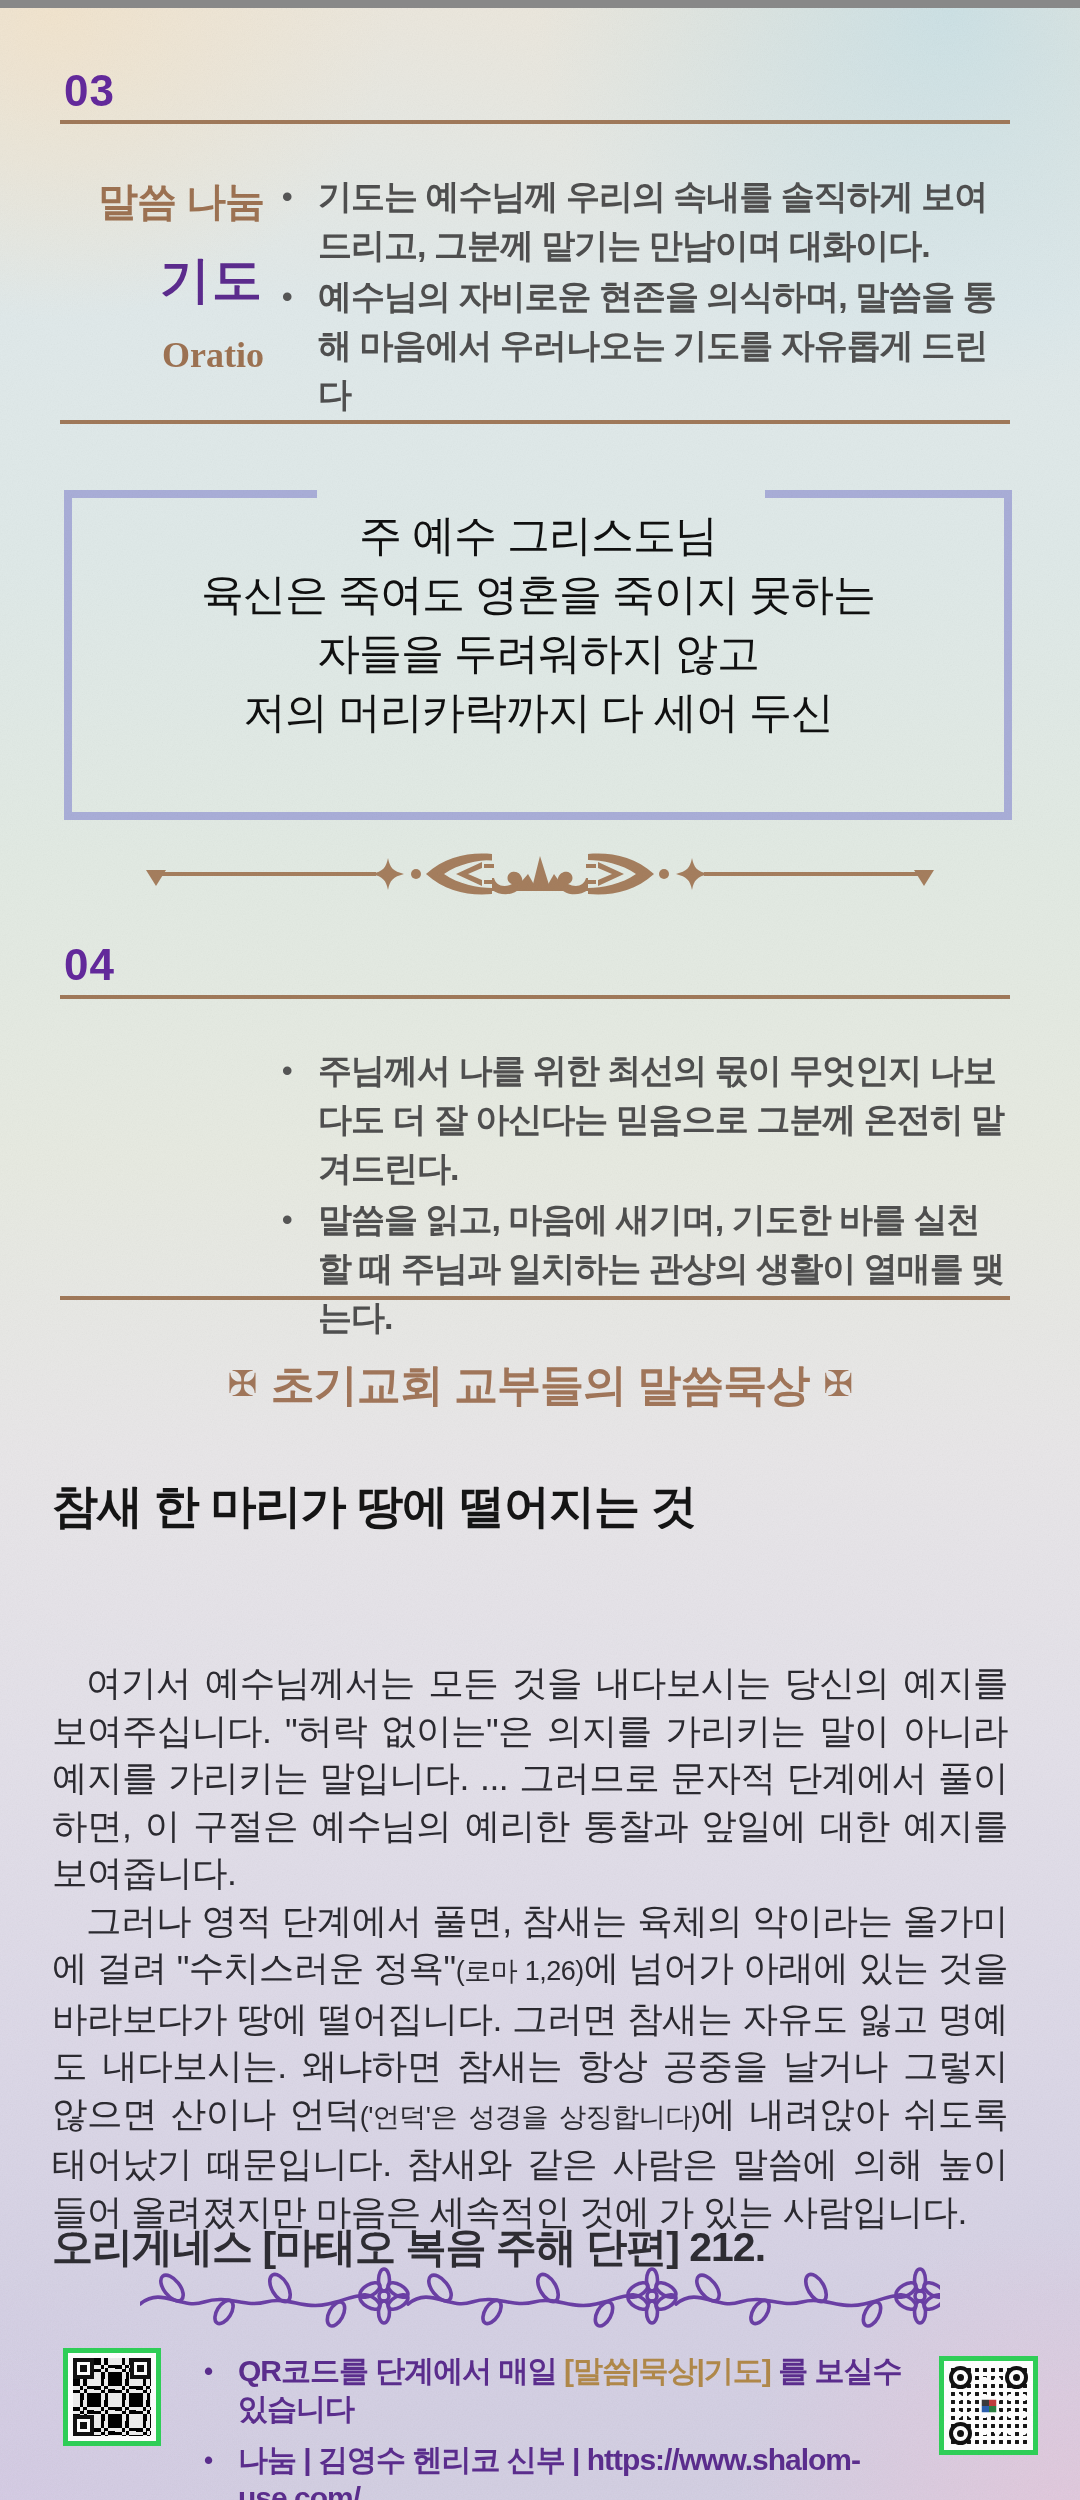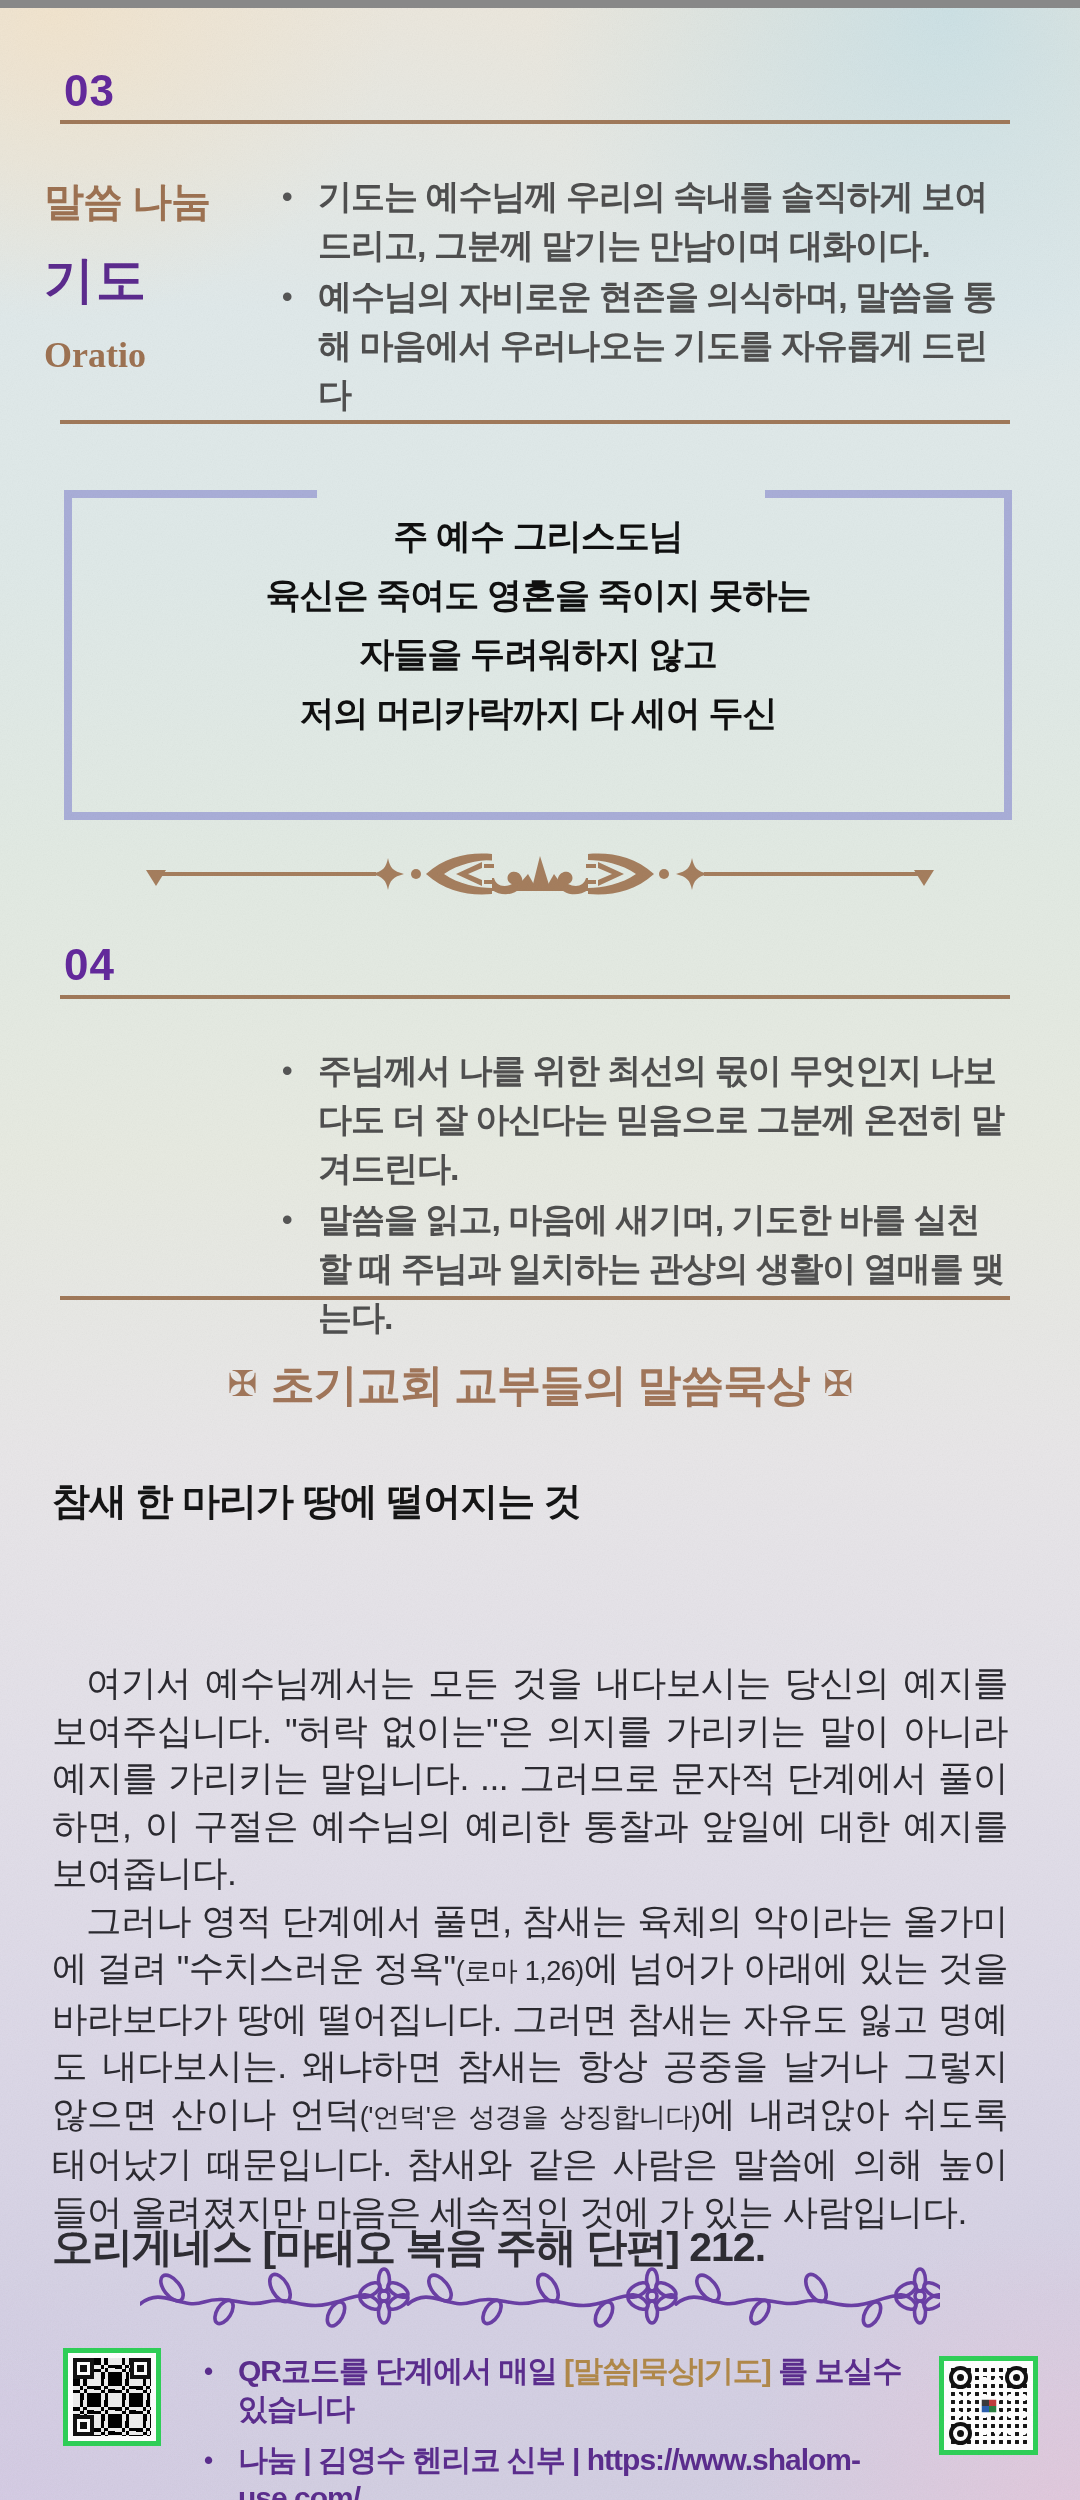--- a/index.html
+++ b/index.html
@@ -12,40 +12,40 @@
       radial-gradient(45% 18% at 5% 0%, rgba(244,226,198,.65), rgba(244,226,198,0) 70%),
       radial-gradient(40% 15% at 98% 100%, rgba(236,196,216,.55), rgba(236,196,216,0) 75%),
       radial-gradient(40% 12% at 0% 100%, rgba(215,200,230,.45), rgba(215,200,230,0) 75%),
       linear-gradient(180deg,#ebe7dd 0%,#e0e9ea 12%,#dfe9e8 22%,#e2eae3 34%,#e7eae1 46%,
                       #e8e6e8 58%,#e3e0e9 70%,#dcd8e7 82%,#d5d1e4 92%,#d3cfe2 100%);
   }
   .grain{position:absolute;inset:0;opacity:.07;pointer-events:none;mix-blend-mode:multiply;}
   
   .sec-num{position:absolute;left:64px;font-size:44px;font-weight:bold;color:#63299c;letter-spacing:1px;}
   .rule{position:absolute;left:60px;width:950px;height:4px;background:#a0795a;}
-  .side-col{position:absolute;left:44px;width:244px;text-align:left;}
+  .side-col{position:absolute;left:20px;width:244px;text-align:right;}
   .side-kr{font-size:40px;font-weight:bold;color:#9d7252;letter-spacing:-1px;}
   .side-main{font-size:50px;font-weight:bold;color:#5c2b8e;letter-spacing:2px;}
   .side-latin{font-family:"Liberation Serif","DejaVu Serif",serif;font-size:36px;font-weight:bold;color:#9d7252;}
   .bullets{position:absolute;left:282px;width:730px;}
   .b-item{display:flex;align-items:flex-start;margin-bottom:2px;}
   .b-dot{flex:0 0 36px;font-size:30px;line-height:49px;color:#555;font-weight:bold;}
   .b-text{font-size:34px;line-height:49px;font-weight:bold;color:#4f4f4f;letter-spacing:-1px;}
   
   .prayer-box{position:absolute;left:64px;top:482px;width:948px;height:330px;box-sizing:border-box;
     border:8px solid #a9aed8;border-top:none;padding-top:16px;text-align:center;}
   .prayer-box .tseg{position:absolute;top:0;height:8px;background:#a9aed8;}
   .prayer-box .tseg.l{left:-8px;width:253px;}
   .prayer-box .tseg.r{right:-8px;width:247px;}
-  .p-line{font-size:35px;line-height:59px;font-weight:bold;color:#101010;letter-spacing:-1px;}
+  .p-line{font-size:43px;line-height:59px;font-weight:normal;color:#101010;letter-spacing:-1px;}
   
   .med-head{position:absolute;left:0;top:1348px;width:1080px;text-align:center;
     color:#a1765a;font-size:44px;font-weight:bold;letter-spacing:-1px;}
   .med-head .cross{font-size:36px;position:relative;top:-4px;padding:0 14px;}
-  .med-sub{position:absolute;left:52px;top:1468px;width:960px;font-size:38px;font-weight:bold;color:#151515;letter-spacing:-1px;}
+  .med-sub{position:absolute;left:52px;top:1468px;width:960px;font-size:46px;font-weight:bold;color:#151515;letter-spacing:-1px;}
   .med-body{position:absolute;left:52px;top:1652px;width:956px;font-size:35.5px;line-height:47.5px;
     color:#2b2a30;text-align:justify;letter-spacing:-0.5px;}
   .med-body p{margin:0;text-indent:34px;}
   .med-body .small{font-size:27px;}
   .attribution{position:absolute;left:52px;top:2212px;width:962px;text-align:left;
     font-size:41px;font-weight:bold;color:#2e2d33;letter-spacing:-1px;}
   
   .footer-notes{position:absolute;left:204px;top:2344px;width:730px;}
   .f-row{display:flex;align-items:flex-start;margin-bottom:13px;}
   .f-dot{flex:0 0 34px;font-size:26px;line-height:38px;color:#5b2d8e;font-weight:bold;}

